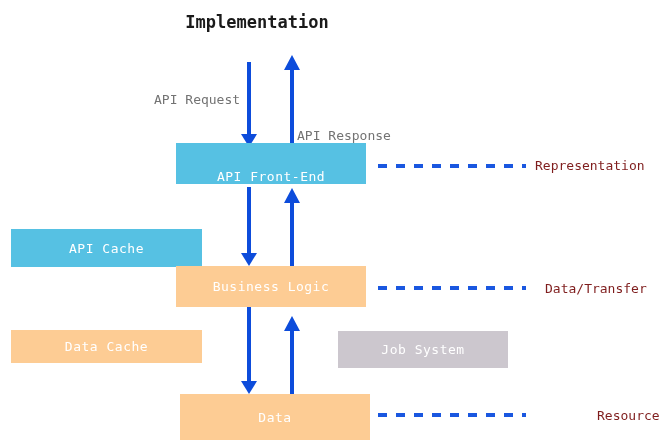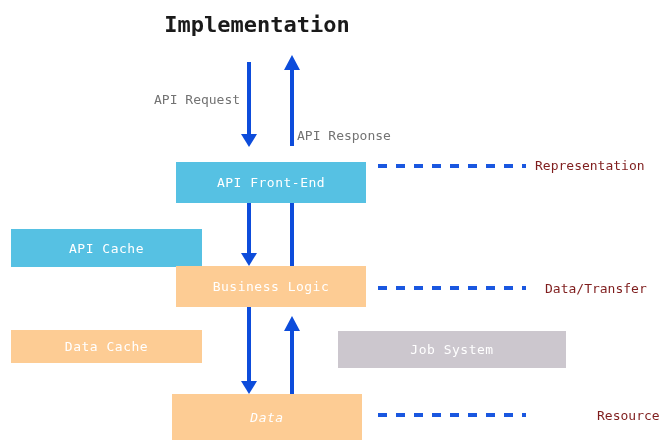--- a/index.html
+++ b/index.html
@@ -14,21 +14,21 @@
     background: #ffffff;
     overflow: hidden;
     font-family: "DejaVu Sans Mono", "Liberation Mono", monospace;
   }
   .title {
     position: absolute;
     left: 0;
     top: 12px;
     width: 514px;
     text-align: center;
-    font-size: 22px;
+    font-size: 17px;
     font-weight: bold;
     color: #1a1a1a;
     letter-spacing: 0px;
     font-family: "DejaVu Sans Mono", "Liberation Mono", monospace;
   }
   .node {
     position: absolute;
     display: flex;
     align-items: center;
     justify-content: center;
@@ -107,41 +107,41 @@
     <g>
       <line x1="292" y1="394" x2="292" y2="331" stroke="#0d4cdb" stroke-width="4"></line>
       <path d="M292,316 L300,331 L284,331 z" fill="#0d4cdb"></path>
     </g>
 
     <line x1="378" y1="166" x2="526" y2="166" stroke="#1a57e0" stroke-width="4" stroke-dasharray="9 9" stroke-linecap="butt"></line>
     <line x1="378" y1="288" x2="526" y2="288" stroke="#1a57e0" stroke-width="4" stroke-dasharray="9 9" stroke-linecap="butt"></line>
     <line x1="378" y1="415" x2="526" y2="415" stroke="#1a57e0" stroke-width="4" stroke-dasharray="9 9" stroke-linecap="butt"></line>
   </svg>
 
-  <div class="node" style="left:176px; top:162px; width:190px; height:41px; background:#56c1e3;">
+  <div class="node" style="left:176px; top:143px; width:190px; height:41px; background:#56c1e3;align-items:flex-end;">
     <span>API Front-End</span>
   </div>
 
   <div class="node" style="left:11px; top:205px; width:191px; height:38px; background:#56c1e3;margin-top:24px;">
     <span>API Cache</span>
   </div>
 
   <div class="node" style="left:176px; top:266px; width:190px; height:41px; background:#fdcc94;">
     <span>Business Logic</span>
   </div>
 
   <div class="node" style="left:11px; top:330px; width:191px; height:33px; background:#fdcc94;">
     <span>Data Cache</span>
   </div>
 
-  <div class="node" style="left:338px; top:331px; width:228px; height:37px; background:#ccc7ce;">
+  <div class="node" style="left:338px; top:331px; width:170px; height:37px; background:#ccc7ce;">
     <span>Job System</span>
   </div>
 
-  <div class="node" style="left:172px; top:394px; width:190px; height:46px; background:#fdcc94;font-style:italic;">
+  <div class="node" style="left:180px; top:394px; width:190px; height:46px; background:#fdcc94;">
     <span>Data</span>
   </div>
 
   <div class="edge-label" style="left:154px; top:92px;"><span>API Request</span></div>
 
   <div class="edge-label" style="left:297px; top:92px;margin-top:36px;"><span>API Response</span></div>
 
   <div class="side-label" style="left:535px; top:158px;"><span>Representation</span></div>
 
   <div class="side-label" style="left:545px; top:281px;"><span>Data/Transfer</span></div>

